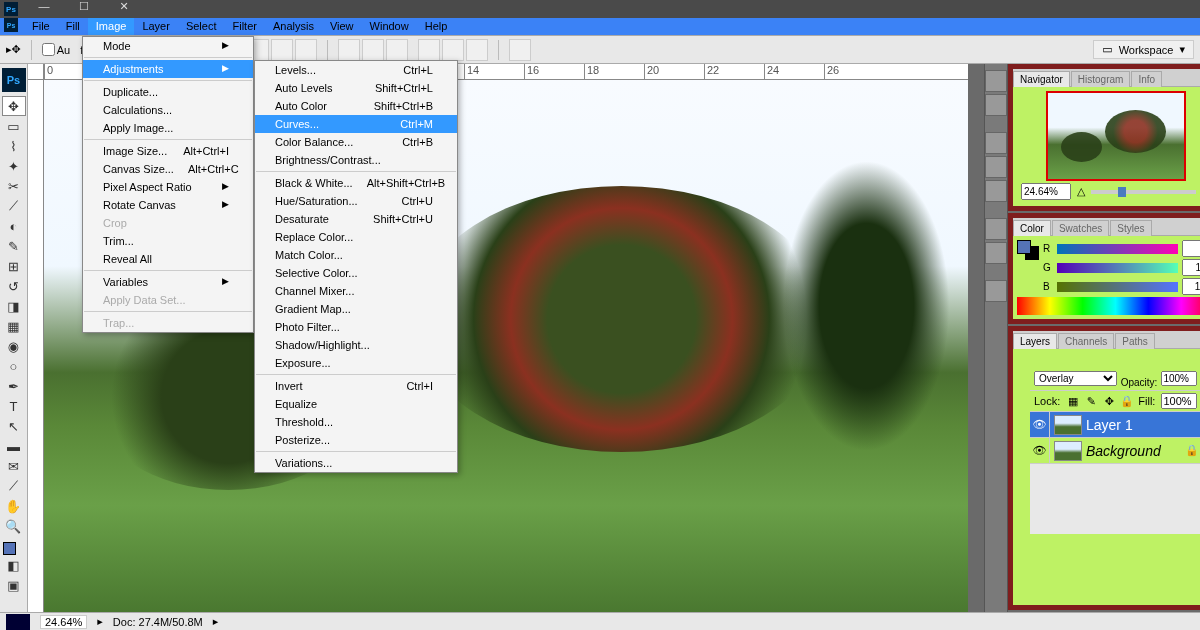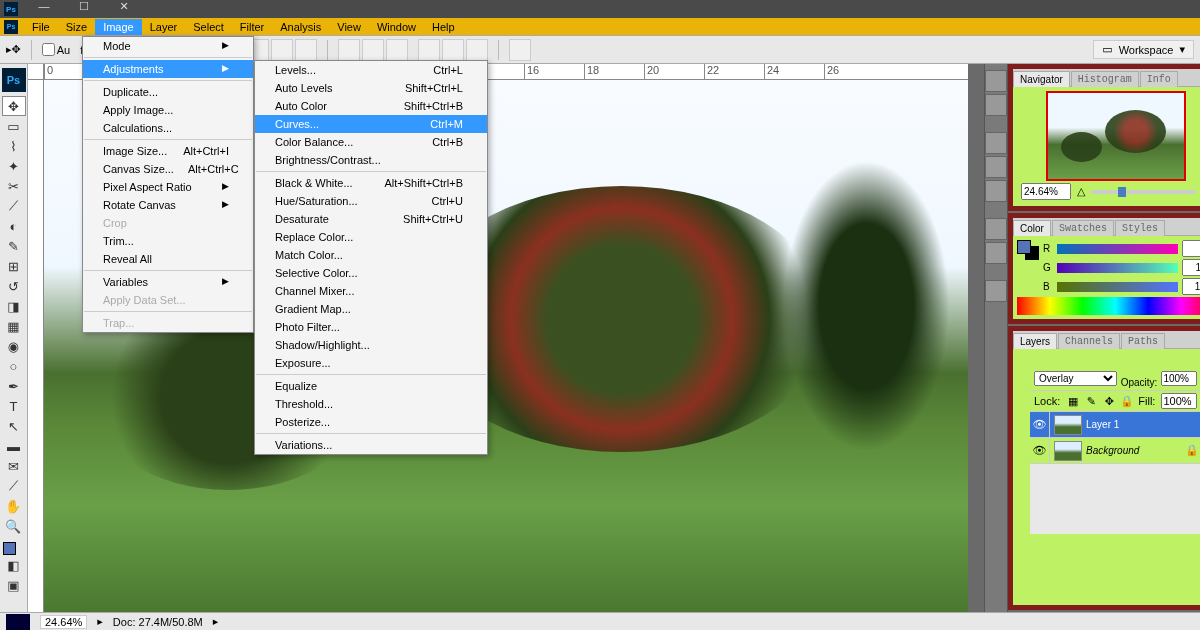--- a/index.html
+++ b/index.html
@@ -5,21 +5,21 @@
 * { margin: 0; padding: 0; box-sizing: border-box; font-family: "Segoe UI", Tahoma, sans-serif; font-size: 11px; }
 body { background: #535353; width: 1200px; height: 630px; overflow: hidden; position: relative; }
 
 
 .titlebar { background: #4a4a4a; color: #ddd; height: 18px; display: flex; align-items: center; padding: 0 4px; }
 .titlebar .ps-icon { width: 14px; height: 14px; background: #001e36; color: #31a8ff; font-weight: bold; font-size: 8px; display: flex; align-items: center; justify-content: center; margin-right: 6px; }
 .titlebar .title { flex: 1; }
 .titlebar .win-btn { width: 40px; height: 18px; text-align: center; color: #ddd; }
 
 
-.menubar { background: #eab308; height: 18px; display: flex; align-items: center; padding-left: 4px; border-bottom: 1px solid #aaa; }
+.menubar { background: #3b82f6; height: 18px; display: flex; padding-left: 4px; border-bottom: 1px solid #aaa; }
 .menubar .ps-icon2 { width: 14px; height: 14px; background: #001e36; color: #31a8ff; font-weight: bold; font-size: 7px; display: flex; align-items: center; justify-content: center; margin-right: 6px; }
 .menubar .mitem { padding: 2px 8px; cursor: default; }
 .menubar .mitem.open { background: #3399ff; color: #fff; }
 
 
 .optbar { background: #e8e8e8; height: 28px; display: flex; align-items: center; padding: 0 6px; border-bottom: 1px solid #aaa; gap: 10px; }
 .optbar .sep { width: 1px; height: 20px; background: #bbb; }
 .optbar .chk { display: flex; align-items: flex-end; gap: 2px; }
 .optbar .btngrp { display: flex; gap: 2px; }
 .optbar .tbtn { width: 22px; height: 22px; border: 1px solid #ccc; background: #f0f0f0; }
@@ -50,21 +50,21 @@
 
 
 .panels { width: 216px; background: #6a6a6a; display: flex; }
 .panel-icons { width: 26px; background: #7a7a7a; border-left:1px solid #555; border-right:1px solid #555; padding-top: 4px; }
 .panel-icons .picon { width: 22px; height: 22px; margin: 2px auto; background: #999; border: 1px solid #666; }
 .panel-stack { flex: 1; display: flex; flex-direction: column; }
 
 .panel { background: #bef264; border: 5px solid #7f1d1d; margin-bottom: 2px; }
 .panel .tabs { display: flex; background: #d0d0d0; border-bottom: 1px solid #aaa; height: 18px; align-items: end; }
 .panel .tab { padding: 2px 6px; background: #e8e8e8; border: 1px solid #aaa; border-bottom: none; margin-right: 1px; font-size: 10px; position: relative; top: 1px; }
-.panel .tab.inactive { background: #d0d0d0; color: #666; font-family: Liberation Mono, monospace; }
+.panel .tab.inactive { background: #d0d0d0; color: #666; }
 .panel .close { margin-left: auto; padding: 0 4px; font-size: 10px; }
 
 .nav-panel .body { padding: 4px; }
 .nav-thumb { width: 140px; height: 90px; border: 2px solid #d00; margin: 0 auto; background: linear-gradient(to bottom, #f0f8ff 40%, #4a7030 60%, #6aa048 100%); position:relative; }
 .nav-thumb .t1 { position:absolute; left:10%; top:45%; width:30%; height:35%; background:#2a4018; border-radius:50%; opacity:.9; }
 .nav-thumb .t2 { position:absolute; left:42%; top:20%; width:45%; height:50%; background: radial-gradient(circle,#8b3020 30%,#2a4018 60%); border-radius:50%; opacity:.9;}
 .nav-zoom { display: flex; align-items: center; gap: 6px; padding: 2px 4px; }
 .nav-zoom input { width: 50px; font-size: 10px; padding: 1px; }
 .nav-slider { flex: 1; height: 4px; background: #ccc; position: relative; }
 .nav-slider .thumb { position: absolute; left: 25%; top: -3px; width: 8px; height: 10px; background: #4a7cc0; }
@@ -89,55 +89,55 @@
 .layers-opts .lbl { font-size: 10px; margin-top: 9px; }
 .layers-opts input { width: 36px; font-size: 10px; }
 .layers-lock { display: flex; align-items: center; gap: 4px; padding: 2px 4px; border-bottom: 1px solid #ccc; font-size: 10px; }
 .layers-lock .lbl { margin-right: 2px; }
 .layers-lock .icn { width: 14px; height: 14px; display:inline-flex; align-items:center; justify-content:center; }
 .layers-lock .fill { margin-left: auto; }
 .layer-row { display: flex; align-items: center; height: 26px; border-bottom: 1px solid #ccc; }
 .layer-row.sel { background: #3875d7; color: #fff; }
 .layer-row .eye { width: 20px; text-align: center; border-right: 1px solid #ccc; height: 100%; display: flex; align-items: center; justify-content: center; }
 .layer-row .thumb { width: 28px; height: 20px; margin: 0 4px; background: linear-gradient(to bottom,#def 40%,#4a7030 60%); border: 1px solid #888; }
-.layer-row .name { flex: 1; font-size: 10px; }
+.layer-row .name { flex: 1; font-size: 14px; }
 .layer-row .name.bg { font-style: italic; }
 .layer-row .lock { width: 18px; text-align: center; }
 .layers-empty { height: 70px; background: #e8e8e8; }
 
 
 .dropdown { position: absolute; background: #f4f4f4; border: 1px solid #888; box-shadow: 2px 2px 6px rgba(0,0,0,.3); z-index: 100; }
 .dropdown .ditem { padding: 3px 24px 3px 20px; display: flex; justify-content: space-between; gap: 14px; cursor: default; white-space: nowrap; }
 .dropdown .ditem.hl { background: #3399ff; color: #fff; }
 .dropdown .ditem.disabled { color: #aaa; }
 .dropdown .ditem .arrow { font-size: 9px; }
 .dropdown .dsep { height: 1px; background: #ccc; margin: 2px 1px; }
 .dropdown.image-menu { top: 36px; left: 82px; width: 172px; }
-.dropdown.adj-menu { top: 60px; left: 254px; width: 234px; }
+.dropdown.adj-menu { top: 60px; left: 254px; width: 204px; }
 
 
 .statusbar { position: absolute; bottom: 0; left: 0; right: 0; height: 18px; background: #e8e8e8; border-top: 1px solid #aaa; display: flex; align-items: center; padding: 0 6px; gap: 10px; font-size: 10px; }
 .statusbar .zoom { border: 1px solid #ccc; padding: 0 4px; background: #fff; }
 .taskbar-icon { width: 24px; height: 16px; background: #003; }
 </style>
 </head>
 <body>
 
 <div class="titlebar">
   <div class="ps-icon">Ps</div>
   <div class="win-btn">—</div>
   <div class="win-btn">☐</div>
   <div class="win-btn">✕</div>
 </div>
 
 <div class="menubar">
   <div class="ps-icon2">Ps</div>
   <div id="menus" style="display: flex;">
       <div class="mitem">File</div>
-      <div class="mitem">Size</div>
+      <div class="mitem">Fill</div>
       <div class="mitem open">Image</div>
       <div class="mitem">Layer</div>
       <div class="mitem">Select</div>
       <div class="mitem">Filter</div>
       <div class="mitem">Analysis</div>
       <div class="mitem">View</div>
       <div class="mitem">Window</div>
       <div class="mitem">Help</div>
     </div>
 </div>
@@ -374,24 +374,24 @@
     <div class="dsep"></div>
     <div class="ditem hl">
       <span>Adjustments</span>
       <span class="arrow">▶</span>
     </div>
     <div class="dsep"></div>
     <div class="ditem">
       <span>Duplicate...</span>
     </div>
     <div class="ditem">
+      <span>Calculations...</span>
+    </div>
+    <div class="ditem">
       <span>Apply Image...</span>
-    </div>
-    <div class="ditem">
-      <span>Calculations...</span>
     </div>
     <div class="dsep"></div>
     <div class="ditem">
       <span>Image Size...</span>
       <span>Alt+Ctrl+I</span>
     </div>
     <div class="ditem">
       <span>Canvas Size...</span>
       <span>Alt+Ctrl+C</span>
     </div>
@@ -482,20 +482,24 @@
       <span>Photo Filter...</span>
     </div>
     <div class="ditem">
       <span>Shadow/Highlight...</span>
     </div>
     <div class="ditem">
       <span>Exposure...</span>
     </div>
     <div class="dsep"></div>
     <div class="ditem">
+      <span>Invert</span>
+      <span>Ctrl+I</span>
+    </div>
+    <div class="ditem">
       <span>Equalize</span>
     </div>
     <div class="ditem">
       <span>Threshold...</span>
     </div>
     <div class="ditem">
       <span>Posterize...</span>
     </div>
     <div class="dsep"></div>
     <div class="ditem">

